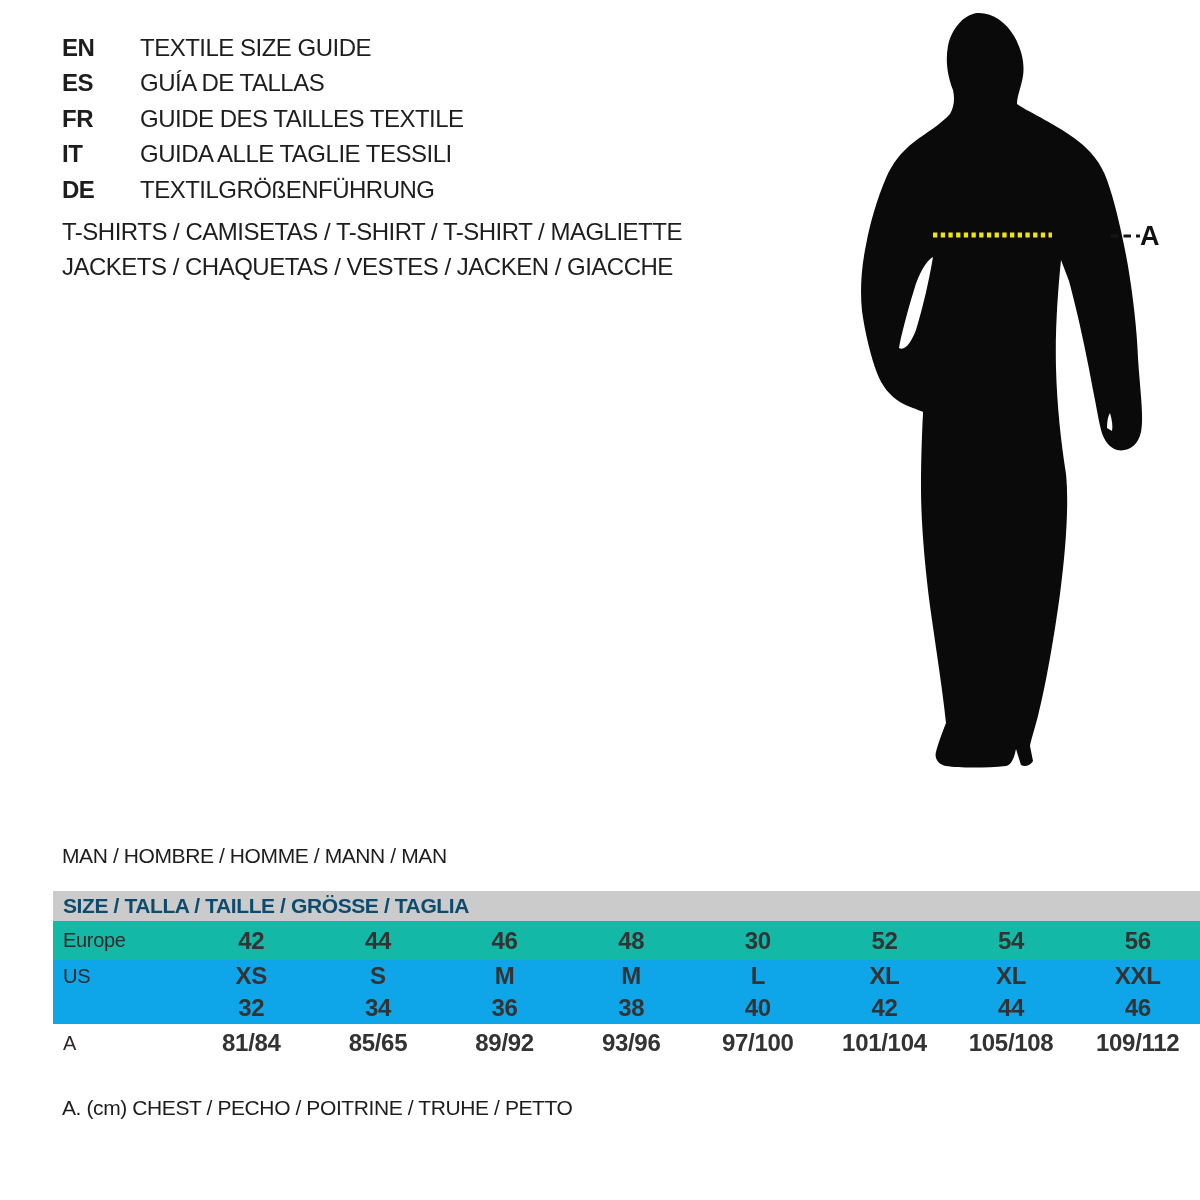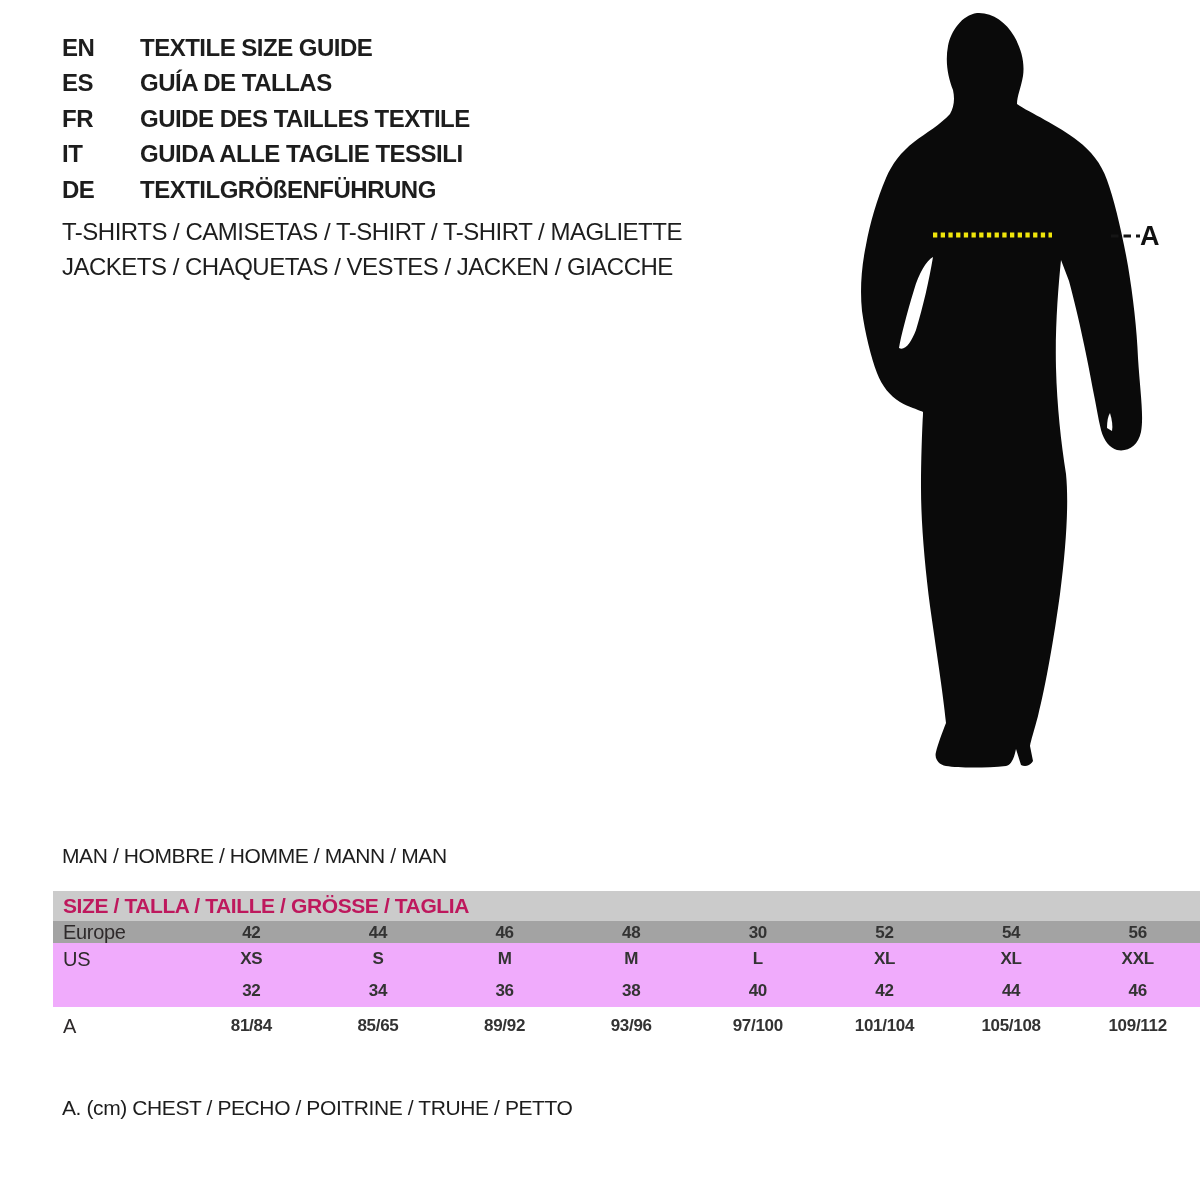--- a/index.html
+++ b/index.html
@@ -4,43 +4,43 @@
 <style>
   html,body{margin:0;padding:0;background:#ffffff;}
   .page{
     position:relative;width:1200px;height:1200px;background:#ffffff;overflow:hidden;
     font-family:"Liberation Sans","DejaVu Sans",sans-serif;color:#1d1d1d;margin-left:20px;
   }
   
   .lang-block{position:absolute;left:42px;top:30px;}
   .lang-row{display:flex;height:35.5px;align-items:center;}
   .lang-code{width:78px;font-size:24px;font-weight:700;letter-spacing:-0.5px;}
-  .lang-label{font-size:24px;font-weight:700;letter-spacing:-0.5px;white-space:nowrap;}
+  .lang-label{font-size:24px;font-weight:400;letter-spacing:-0.5px;white-space:nowrap;}
   
   .cat-block{position:absolute;left:42px;top:214px;}
   .cat-line{font-size:24px;font-weight:400;letter-spacing:-0.5px;height:35px;line-height:35px;white-space:nowrap;}
   
   .figure-svg{position:absolute;left:0;top:0;width:1200px;height:1200px;}
   .measure-label{
     position:absolute;left:1120px;top:221px;font-size:27px;font-weight:700;letter-spacing:-0.5px;color:#111;
   }
   
   .man-title{position:absolute;left:42px;top:844px;font-size:21px;font-weight:400;letter-spacing:-0.4px;white-space:nowrap;}
   
   .size-table{position:absolute;left:33px;top:891px;width:1148px;}
   .thead{
-    height:30px;line-height:30px;background:#cbcbcb;color:#be185d;
+    height:30px;line-height:30px;background:#cbcbcb;color:#0c4a6e;
     font-size:21px;font-weight:700;letter-spacing:-0.4px;padding-left:10px;box-sizing:border-box;
   }
   .trow{display:grid;grid-template-columns:135px repeat(8,1fr);align-items:center;}
-  .r-europe{height:22px;background:#a3a3a3;}
-  .r-band{height:32px;background:#f0abfc;}
+  .r-europe{height:39px;background:#14b8a6;}
+  .r-band{height:32px;background:#0ea5e9;}
   .r-a{height:38px;background:#ffffff;}
   .tlabel{font-size:20px;font-weight:400;color:#2e2a2b;padding-left:10px;letter-spacing:-0.3px;}
-  .tcell{font-size:17px;font-weight:700;color:#333333;text-align:center;letter-spacing:-0.3px;}
+  .tcell{font-size:24px;font-weight:700;color:#333333;text-align:center;letter-spacing:-0.3px;}
   
   .footnote{position:absolute;left:42px;top:1096px;font-size:21px;font-weight:400;letter-spacing:-0.4px;white-space:nowrap;}
 </style>
 </head>
 <body>
 
 <div class="page">
 
   <div class="lang-block">
     <div class="lang-row">

